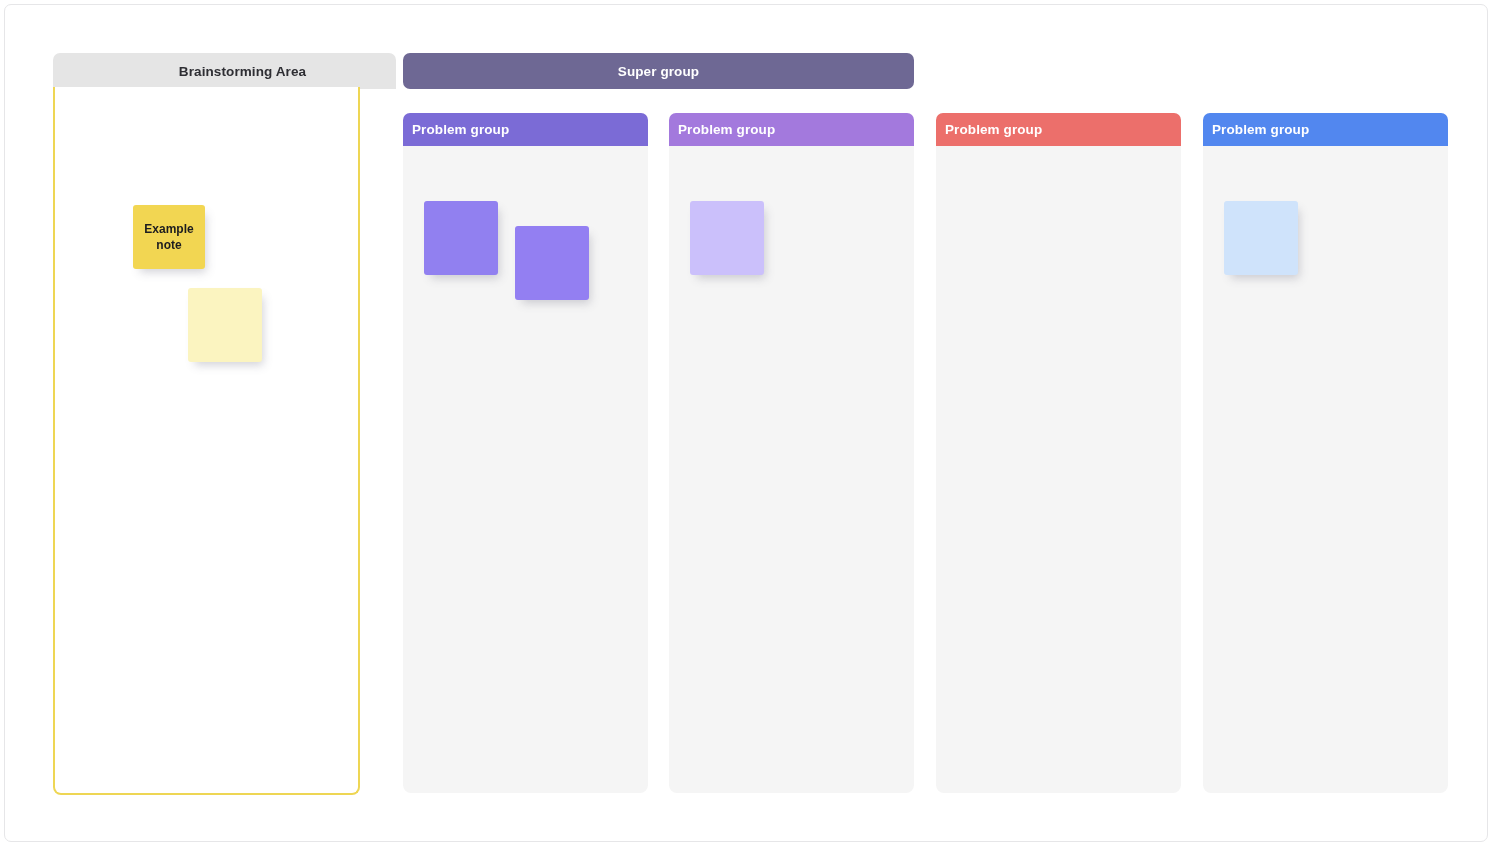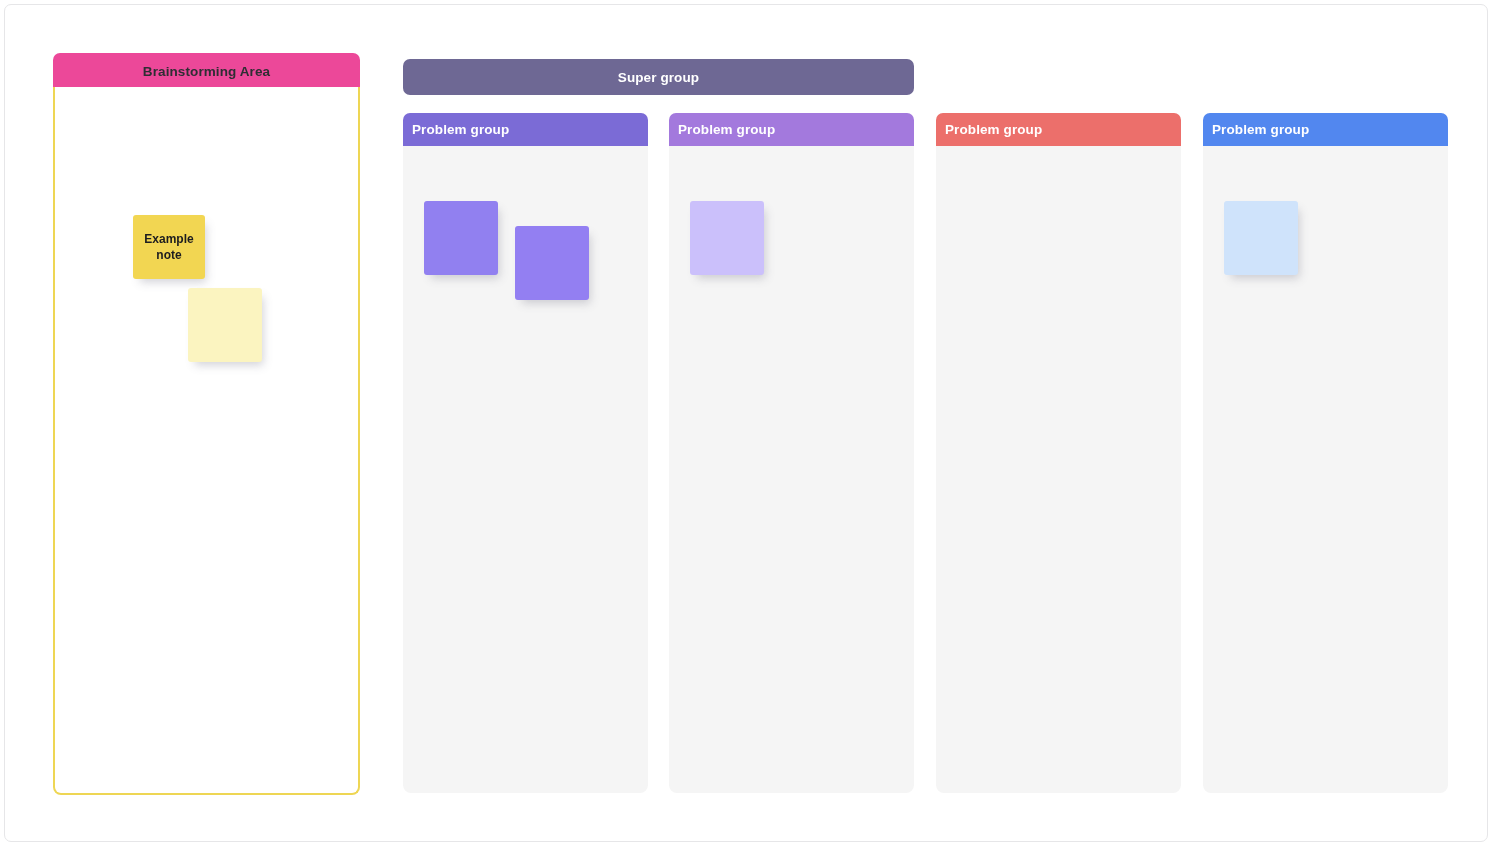--- a/index.html
+++ b/index.html
@@ -77,21 +77,20 @@
     height: 36px;
     background: #6e6894;
     border-radius: 7px;
     display: flex;
     align-items: center;
     justify-content: center;
     color: #ffffff;
     font-size: 13.5px;
     font-weight: bold;
     letter-spacing: 0.1px;
-    margin-top: 6px;
   }
 
   
   .problem-column {
     position: absolute;
     top: 113px;
     width: 245px;
     height: 680px;
     box-sizing: border-box;
   }
@@ -137,23 +136,23 @@
     line-height: 1.35;
     padding: 4px;
   }
 </style>
 </head>
 <body style="background: rgb(255, 255, 255);">
 
 <div id="canvas-frame" style="border-color: rgb(230, 230, 232);"></div>
 
 <div class="panel" id="brainstorming-area">
-  <div id="brainstorming-header" style="background: #ec4899;">Brainstorming Area</div>
+  <div id="brainstorming-header" style="background: #e5e5e5; padding-left: 36px;">Brainstorming Area</div>
   <div id="brainstorming-body" style="border-color: rgb(238, 214, 84); background: rgb(255, 255, 255);">
-      <div class="sticky-note" style="left: 78px; top: 128px; width: 72px; height: 64px; background: rgb(242, 214, 82);">
+      <div class="sticky-note" style="left: 78px; top: 118px; width: 72px; height: 64px; background: rgb(242, 214, 82);">
         <span>Example note</span>
       </div>
       <div class="sticky-note" style="left: 133px; top: 201px; width: 74px; height: 74px; background: rgb(251, 244, 192);"></div>
     </div>
 </div>
 
 <div class="panel" id="super-group" style="background: rgb(110, 104, 148);">Super group</div>
 
 <div id="columns-root">
     <div class="problem-column" style="left: 403px;">

